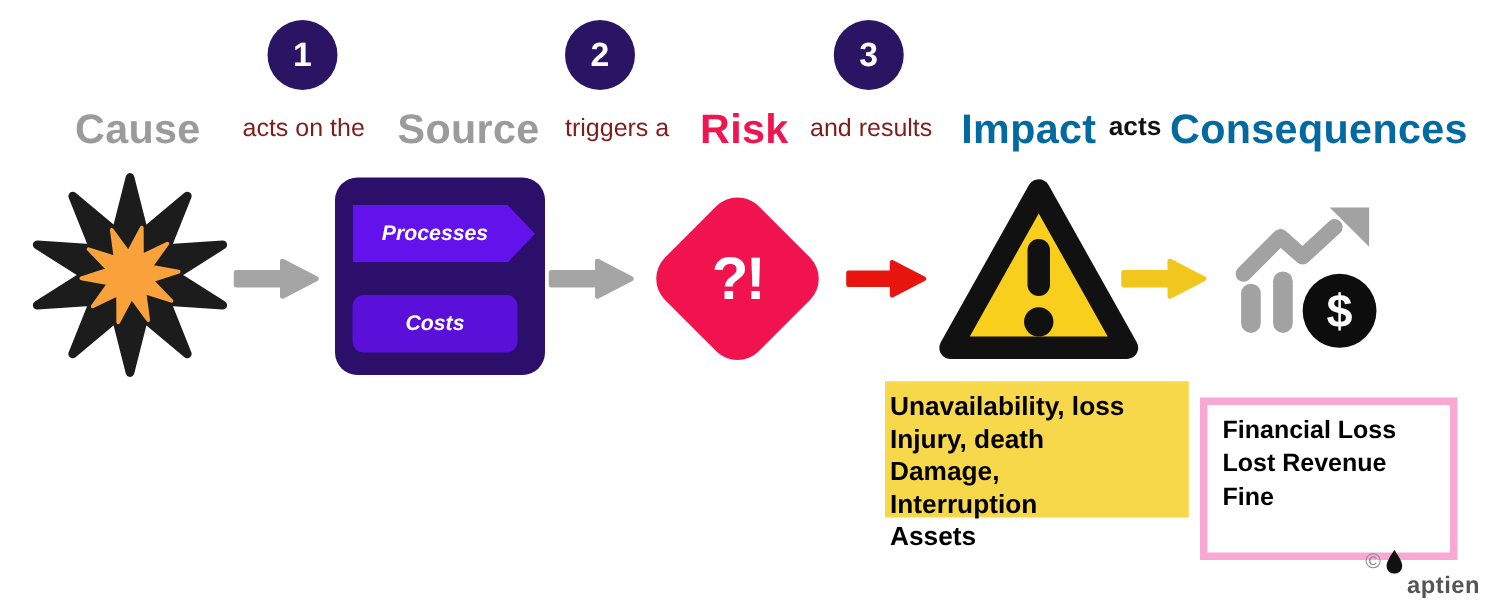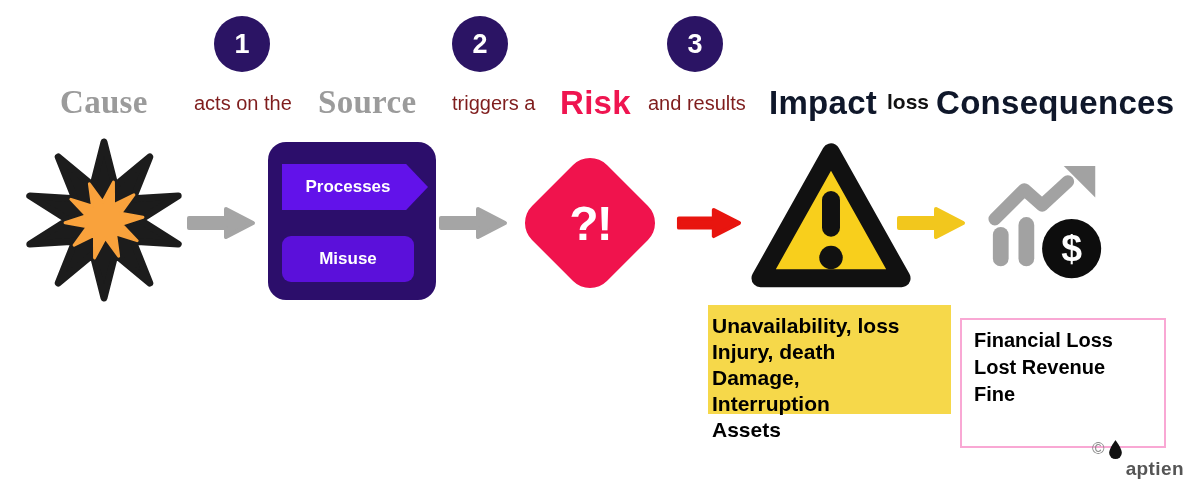--- a/index.html
+++ b/index.html
@@ -23,23 +23,23 @@
     font-size: 27px;
     display: flex; align-items: center; justify-content: center;
   }
   #step1 { left: 214px; top: 16px; }
   #step2 { left: 452px; top: 16px; }
   #step3 { left: 667px; top: 16px; }
 
   
   .hlabel { position: absolute; white-space: nowrap; }
   .big   { font-size: 33px; font-weight: 800; letter-spacing: .3px; }
-  .gray  { color: #9b9b9b; font-family: Liberation Serif, serif; }
+  .gray  { color: #9b9b9b; }
   .pink  { color: #ef1550; }
-  .amber { color: #0f172a; }
+  .amber { color: #0369a1; }
   .small { font-size: 20px; color: #7f1d1d; font-weight: 500; }
   #lbl-cause        { left: 60px;  top: 84px; }
   #lbl-acts         { left: 194px; top: 92px; }
   #lbl-source       { left: 318px; top: 84px; }
   #lbl-triggers     { left: 452px; top: 92px; }
   #lbl-risk         { left: 560px; top: 84px; }
   #lbl-results      { left: 648px; top: 92px; }
   #lbl-impact       { left: 769px; top: 84px; }
   #lbl-with         { left: 887px; top: 90px; font-size: 21px; font-weight: 700; color:#111; }
   #lbl-consequences { left: 936px; top: 84px; }
@@ -58,21 +58,21 @@
     left: 268px; top: 142px;
     width: 168px; height: 158px;
     background: #2c0e6b;
     border-radius: 18px;
   }
   .banner {
     position: absolute;
     color: #ffffff;
     font-weight: bold;
     font-size: 17px;
-    display: flex; align-items: center; justify-content: center;
+    display: flex; align-items: center; justify-content: center; font-style: italic;
   }
   .banner-processes {
     left: 14px; top: 22px;
     width: 146px; height: 46px;
     background: #6212ea;
     clip-path: polygon(0 0, 85% 0, 100% 50%, 85% 100%, 0 100%);
     padding-right: 14px; box-sizing: border-box;
   }
   .banner-assets {
     left: 14px; top: 94px;
@@ -114,21 +114,21 @@
     width: 243px; height: 109px;
     background: #f6d84a;
     padding: 8px 4px;
     font-size: 21px;
     line-height: 26px;
   }
   .panel-consequences {
     left: 960px; top: 318px;
     width: 206px; height: 130px;
     background: #ffffff;
-    border: 2px solid #f9a8d4;
+    border: 6px solid #f9a8d4;
     padding: 7px 12px;
     font-size: 20px;
     line-height: 27px;
   }
 
   
   .brand {
     position: absolute;
     right: 16px; bottom: 10px;
     display: flex; align-items: center; gap: 4px;
@@ -151,21 +151,21 @@
       <span>3</span>
     </div>
 
   <div class="hlabel big gray" id="lbl-cause">Cause</div>
   <div class="hlabel small" id="lbl-acts">acts on the</div>
   <div class="hlabel big gray" id="lbl-source">Source</div>
   <div class="hlabel small" id="lbl-triggers">triggers a</div>
   <div class="hlabel big pink" id="lbl-risk">Risk</div>
   <div class="hlabel small" id="lbl-results">and results</div>
   <div class="hlabel big amber" id="lbl-impact">Impact</div>
-  <div class="hlabel" id="lbl-with">loss</div>
+  <div class="hlabel" id="lbl-with">acts</div>
   <div class="hlabel big amber" id="lbl-consequences">Consequences</div>
 
   <svg class="burst" width="160" height="172" viewBox="0 0 160 170">
     <polygon points="80,7 91.1,50.8 125.8,21.9 109.1,63.8 154.2,60.9 116,85 154.2,109.1 109.1,106.2 125.8,148.1 91.1,119.2 80,163 68.9,119.2 34.2,148.1 50.9,106.2 5.8,109.1 44,85 5.8,60.9 50.9,63.8 34.2,21.9 68.9,50.8" fill="#1c1c1c" stroke="#1c1c1c" stroke-width="7" stroke-linejoin="round"></polygon>
     <polygon points="80,7 91.1,50.8 125.8,21.9 109.1,63.8 154.2,60.9 116,85 154.2,109.1 109.1,106.2 125.8,148.1 91.1,119.2 80,163 68.9,119.2 34.2,148.1 50.9,106.2 5.8,109.1 44,85 5.8,60.9 50.9,63.8 34.2,21.9 68.9,50.8" fill="#f9a23c" stroke="#f9a23c" stroke-width="6" stroke-linejoin="round" transform="translate(80 85) rotate(14) scale(0.5) translate(-80 -85)"></polygon>
   </svg>
 
   <svg class="arrow" id="arrow1" width="70" height="40" viewBox="0 0 70 40">
     <path d="M3 15 H40 V6 L67 20 L40 34 V25 H3 Z" fill="#a5a5a5" stroke="#a5a5a5" stroke-width="4" stroke-linejoin="round"></path>
   </svg>
@@ -177,21 +177,21 @@
   </svg>
   <svg class="arrow" id="arrow4" width="70" height="40" viewBox="0 0 70 40">
     <path d="M3 15 H40 V6 L67 20 L40 34 V25 H3 Z" fill="#f2c71d" stroke="#f2c71d" stroke-width="4" stroke-linejoin="round"></path>
   </svg>
 
   <div class="source-box">
     <div class="banner banner-processes">
       <span>Processes</span>
     </div>
     <div class="banner banner-assets">
-      <span>Misuse</span>
+      <span>Costs</span>
     </div>
   </div>
 
   <div class="diamond">
     <div class="diamond-text">?!</div>
   </div>
 
   <svg class="triangle" width="166" height="156" viewBox="0 0 120 112">
     <path d="M60 10 L111 101 L9 101 Z" fill="#f8cf1c" stroke="#111111" stroke-width="13" stroke-linejoin="round"></path>
     <rect x="53.5" y="38" width="13" height="33" rx="6.5" fill="#111111"></rect>

